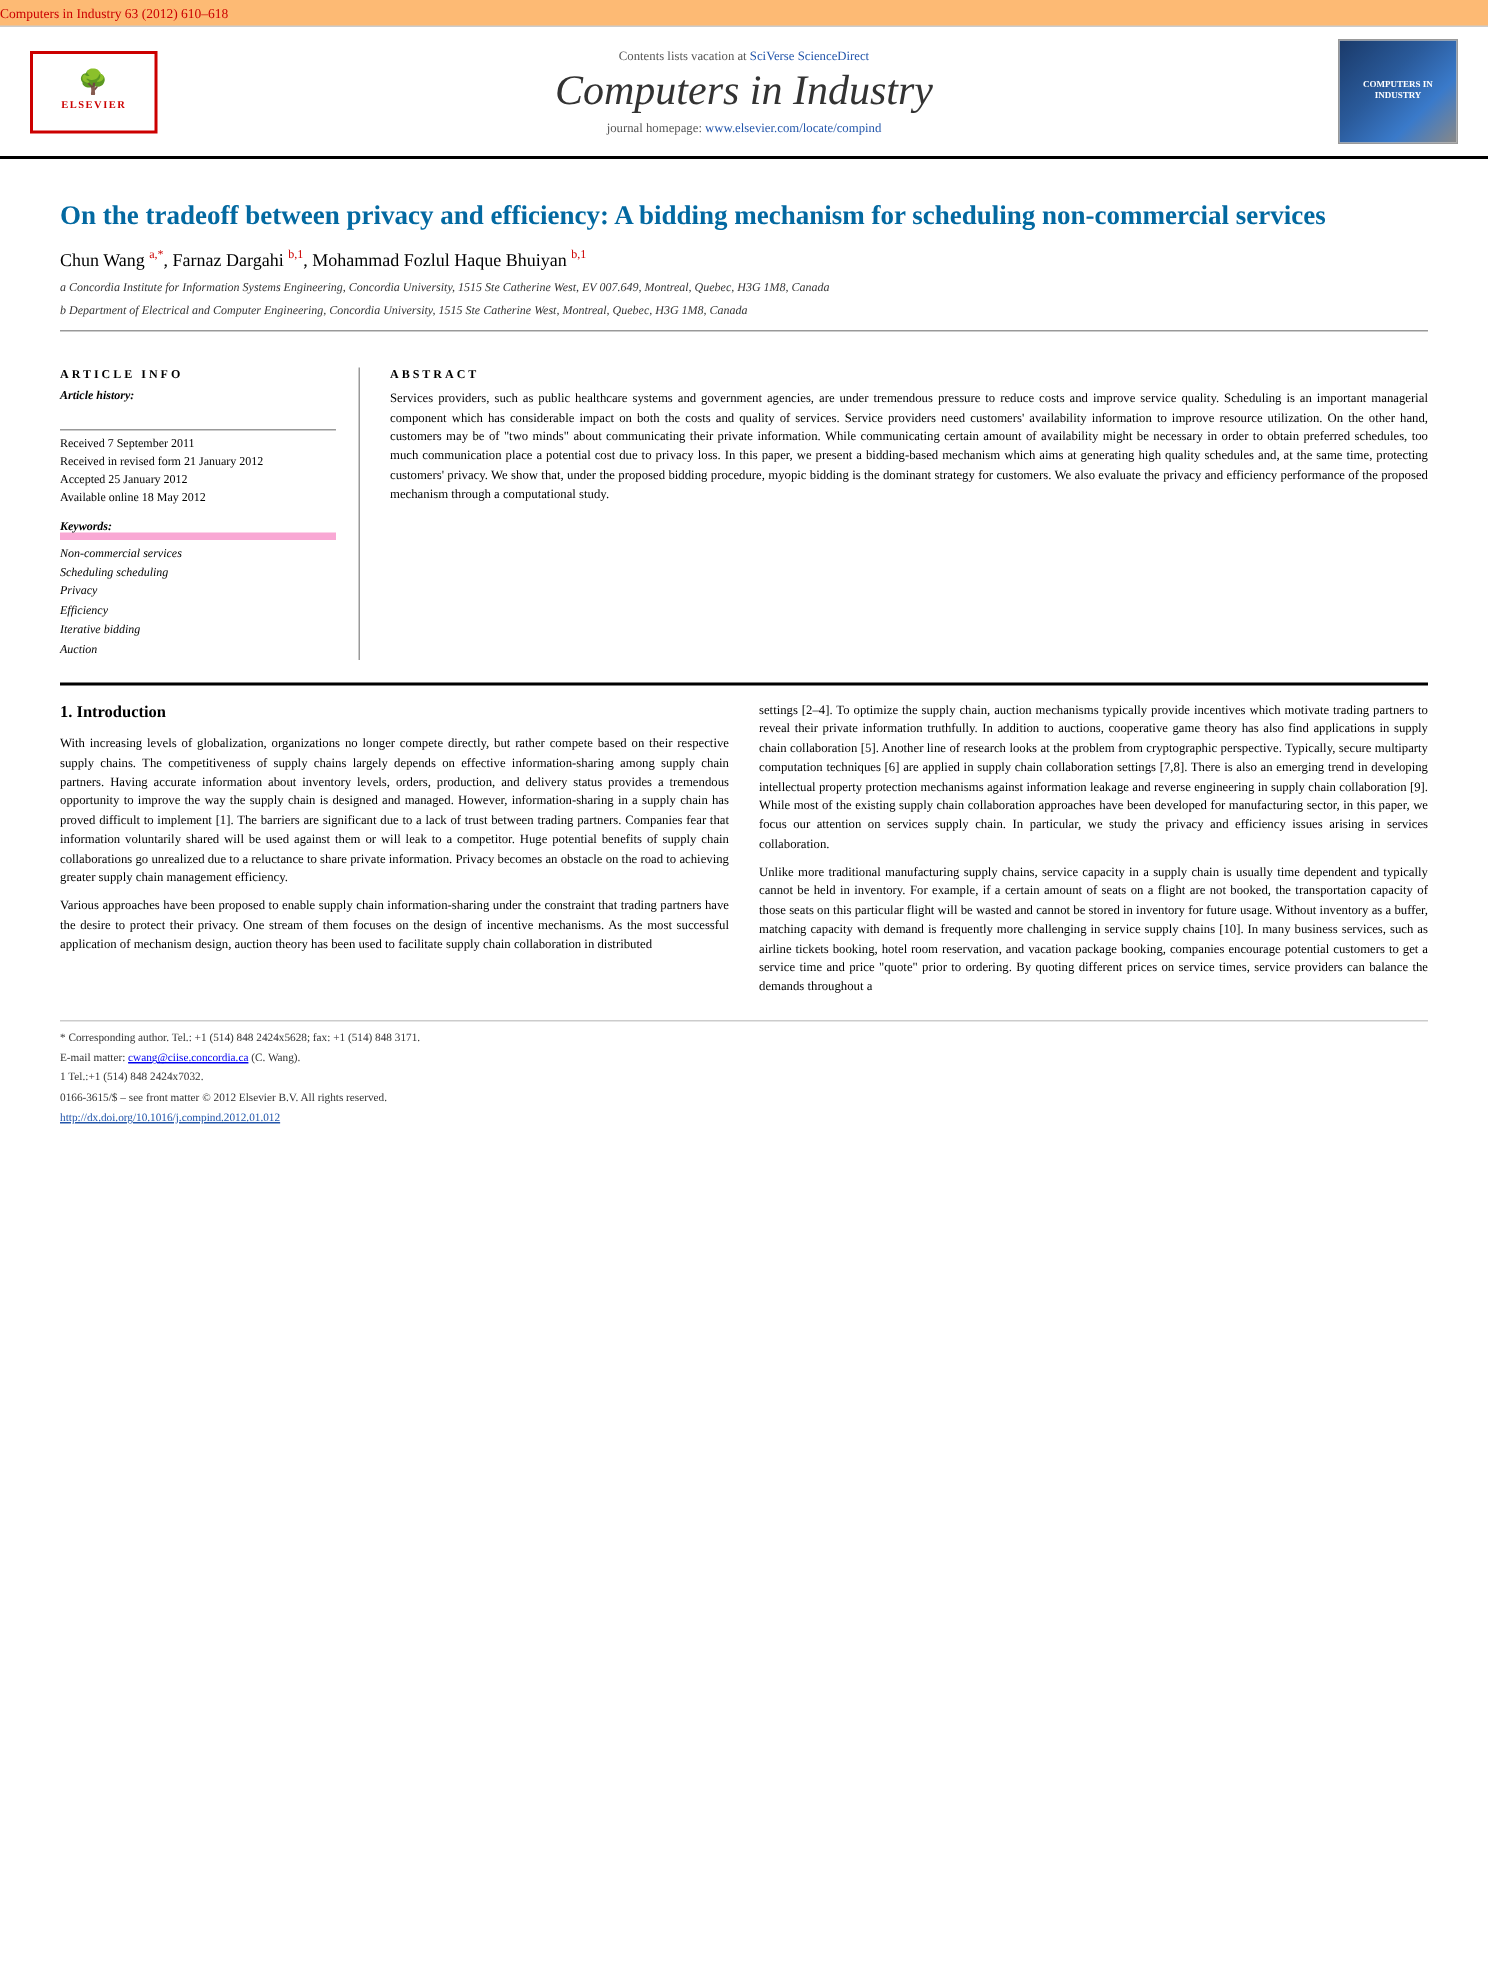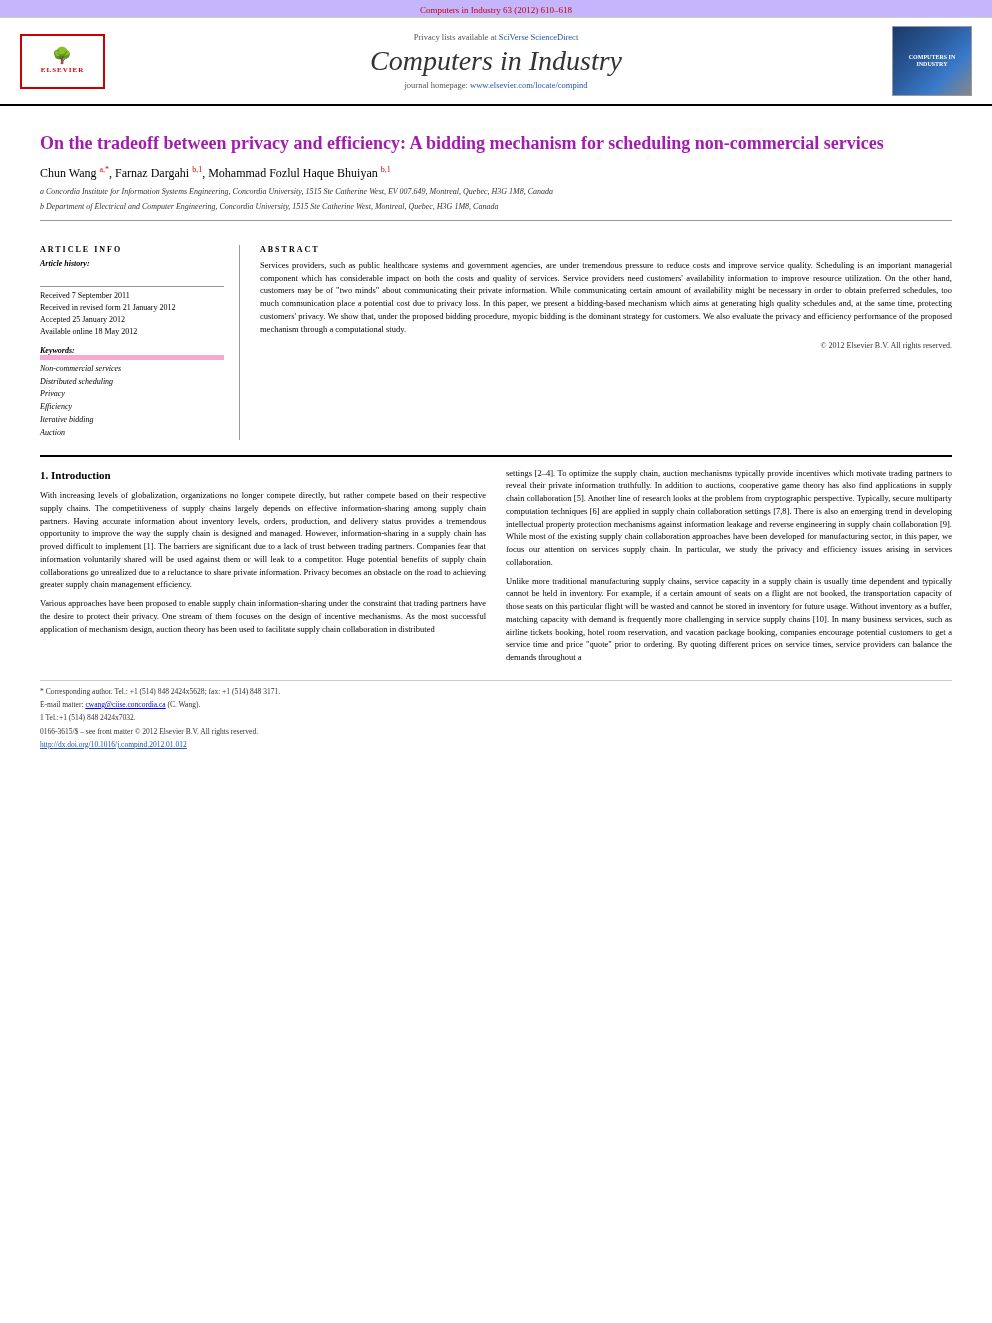--- a/index.html
+++ b/index.html
@@ -7,22 +7,22 @@
       font-family: 'Times New Roman', Times, serif;
       font-size: 10px;
       background: #fff;
       color: #000;
       width: 992px;
       min-height: 1323px;
     }
 
     
     .top-bar {
-      background: #c4b5fd;
-      text-align: center;
+      background: #fdba74;
+      text-align: left;
       padding: 4px 0 2px;
       border-bottom: 1px solid #ccc;
     }
     .top-bar .journal-ref {
       font-size: 9px;
       color: #c00;
     }
 
     
     .journal-header {
@@ -120,21 +120,21 @@
       padding: 10px 40px 20px;
     }
 
     
     .article-title {
       font-size: 18px;
       font-weight: bold;
       font-family: 'Times New Roman', serif;
       line-height: 1.3;
       margin: 16px 0 10px;
-      color: #a21caf;
+      color: #0369a1;
     }
 
     
     .authors {
       font-size: 12px;
       margin-bottom: 5px;
       color: #000;
     }
     .authors sup {
       font-size: 8px;
@@ -277,21 +277,21 @@
 
   <div class="left-logo">
     <div class="elsevier-logo-box">
       <div class="tree-art">🌳</div>
       <div class="elsevier-text">ELSEVIER</div>
     </div>
   </div>
 
   <div class="center-info">
     <div class="sciverse-link">
-      <span>Privacy lists available at</span>
+      <span>Contents lists vacation at</span>
       <a href="#">SciVerse ScienceDirect</a>
     </div>
     <div class="journal-title">Computers in Industry</div>
     <div class="homepage-link">
       <span>journal homepage:</span>
       <a href="#">www.elsevier.com/locate/compind</a>
     </div>
   </div>
 
   <div class="right-logo">
@@ -321,32 +321,31 @@
 
       <div class="article-history-label">Article history:</div>
       <div class="history-item">Received 7 September 2011</div>
       <div class="history-item">Received in revised form 21 January 2012</div>
       <div class="history-item">Accepted 25 January 2012</div>
       <div class="history-item">Available online 18 May 2012</div>
 
       <div class="keywords-section">
         <div class="keywords-label">Keywords:</div>
         <div class="keyword-item">Non-commercial services</div>
-        <div class="keyword-item">Distributed scheduling</div>
+        <div class="keyword-item">Scheduling scheduling</div>
         <div class="keyword-item">Privacy</div>
         <div class="keyword-item">Efficiency</div>
         <div class="keyword-item">Iterative bidding</div>
         <div class="keyword-item">Auction</div>
       </div>
     </div>
 
     <div class="abstract-col">
       <div class="section-label">ABSTRACT</div>
       <div class="abstract-text">Services providers, such as public healthcare systems and government agencies, are under tremendous pressure to reduce costs and improve service quality. Scheduling is an important managerial component which has considerable impact on both the costs and quality of services. Service providers need customers' availability information to improve resource utilization. On the other hand, customers may be of "two minds" about communicating their private information. While communicating certain amount of availability might be necessary in order to obtain preferred schedules, too much communication place a potential cost due to privacy loss. In this paper, we present a bidding-based mechanism which aims at generating high quality schedules and, at the same time, protecting customers' privacy. We show that, under the proposed bidding procedure, myopic bidding is the dominant strategy for customers. We also evaluate the privacy and efficiency performance of the proposed mechanism through a computational study.</div>
-      <div class="copyright-line">© 2012 Elsevier B.V. All rights reserved.</div>
     </div>
 
   </div>
 
   <div class="body-section">
     <div class="two-col-body">
 
       <div class="body-col">
         <div class="section-heading">
           <span>1. </span>

